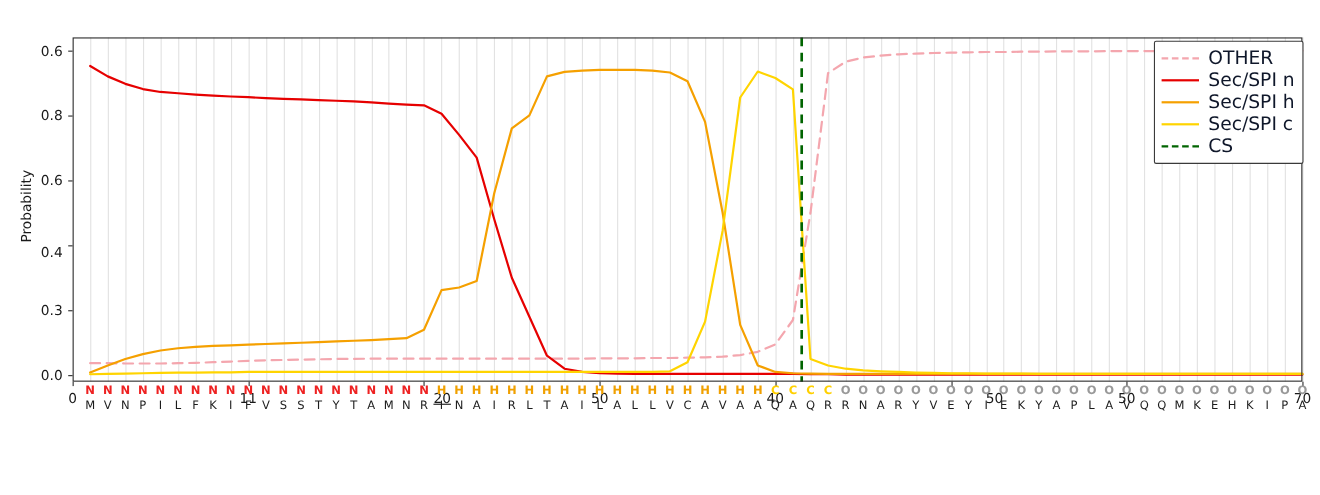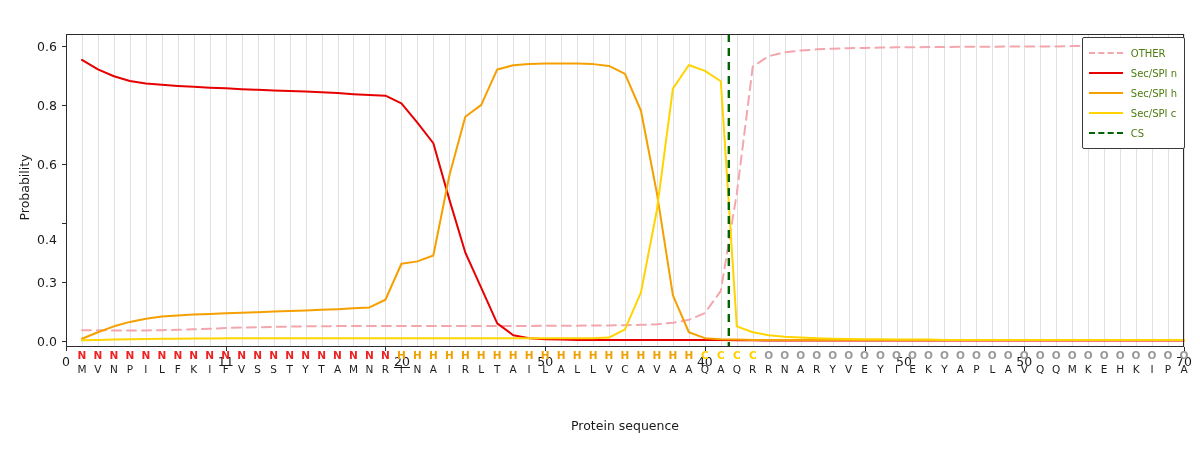--- a/index.html
+++ b/index.html
@@ -44,35 +44,35 @@
   .ann-H{color:#f0a000;}
   .ann-C{color:#ffd000;}
   .ann-O{color:#999999;}
 
   
   #legend{position:absolute;right:15px;top:37px;background:#ffffff;
           border:1px solid #3a3a3a;border-radius:2px;padding:5px 7px 5px 6px;}
   .lgrow{display:flex;align-items:center;height:20px;}
   .lgsample{width:34px;height:12px;position:relative;margin-right:8px;flex:0 0 34px;}
   .lgsample i{position:absolute;left:0;top:5px;width:34px;height:0;display:block;}
-  .lglabel{font-size:10px;color:#4d7c0f;white-space:nowrap;}
+  .lglabel{font-size:17px;color:#0f172a;white-space:nowrap;}
 </style>
 </head>
 <body>
 
 <div id="root">
 
 
   <div id="yaxis">
     <div id="ylabel">Probability</div>
   <div class="ytick" style="top: 307.094px;">0.0</div>
       <div class="ytickmark" style="top: 307.094px;"></div>
       <div class="ytick" style="top: 248.038px;">0.3</div>
       <div class="ytickmark" style="top: 248.038px;"></div>
-      <div class="ytick" style="top: 205px; text-align: right;">0.4</div>
+      <div class="ytick" style="top: 195px; text-align: right;">0.4</div>
       <div class="ytickmark" style="top: 188.981px;"></div>
       <div class="ytick" style="top: 129.925px;">0.6</div>
       <div class="ytickmark" style="top: 129.925px;"></div>
       <div class="ytick" style="top: 70.8679px;">0.8</div>
       <div class="ytickmark" style="top: 70.8679px;"></div>
       <div class="ytick" style="top: 11.8113px;">0.6</div>
       <div class="ytickmark" style="top: 11.8113px;"></div>
     </div>
 
   <div id="plot">
@@ -169,21 +169,20 @@
       <div class="xtick" style="left: 479.143px;">50</div>
       <div class="xtickmark" style="left: 638.857px;"></div>
       <div class="xtick" style="left: 638.857px;">40</div>
       <div class="xtickmark" style="left: 798.571px;"></div>
       <div class="xtick" style="left: 806px; margin-left: 32px;">50</div>
       <div class="xtickmark" style="left: 958.286px;"></div>
       <div class="xtick" style="left: 958.286px;">50</div>
       <div class="xtickmark" style="left: 1118px;"></div>
       <div class="xtick" style="left: 1118px;">70</div>
     </div>
-  <div id="xlabel">Protein sequence</div>
 
   <div id="seqstrip">
       <div class="res ann ann-N" style="left: 15.9714px;">N</div>
       <div class="res aa" style="left: 15.9714px;">M</div>
       <div class="res ann ann-N" style="left: 31.9429px;">N</div>
       <div class="res aa" style="left: 31.9429px;">V</div>
       <div class="res ann ann-N" style="left: 47.9143px;">N</div>
       <div class="res aa" style="left: 47.9143px;">N</div>
       <div class="res ann ann-N" style="left: 63.8857px;">N</div>
       <div class="res aa" style="left: 63.8857px;">P</div>

